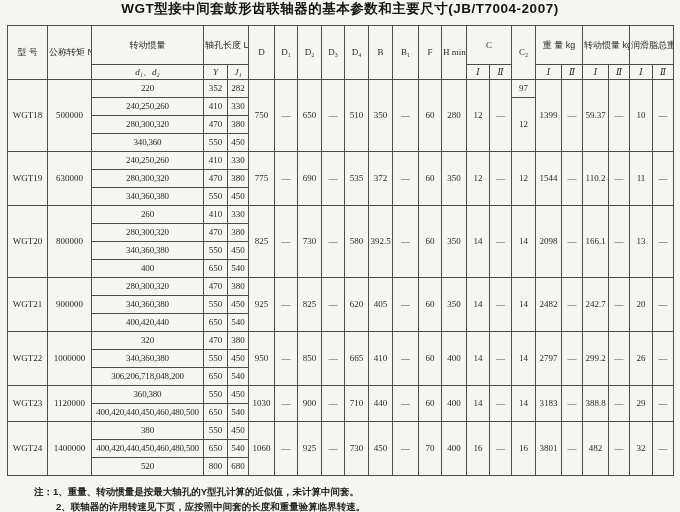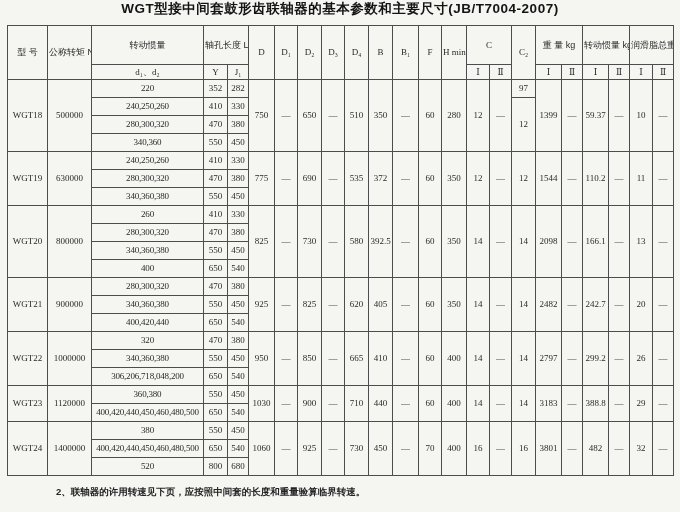--- a/index.html
+++ b/index.html
@@ -32,21 +32,21 @@
     vertical-align:middle;
     font-size:9px;
     line-height:1.15;
     padding:0 1px;
     height:17px;
     color:#2a2a2a;
     overflow:hidden;
     white-space:nowrap;
   }
   table.spec tr.hdr1 td{height:38px;}
-  table.spec tr.hdr2 td{height:14px;}
+  table.spec tr.hdr2 td{height:14px;font-style:italic;}
   td.cn{
     font-family:"Liberation Sans","DejaVu Sans",sans-serif;
     font-size:9.5px;
     white-space:pre-line;
     line-height:1.35;
   }
   td.bore{
     text-align:left;
     padding-left:6px;
     font-size:8.8px;
@@ -390,14 +390,15 @@
   </tr>
   <tr>
     <td class="bore">520</td>
     <td>800</td>
     <td>680</td>
   </tr>
 </tbody>
   </table>
 
 <div class="notes">
+  <div class="n1">注：1、重量、转动惯量是按最大轴孔的Y型孔计算的近似值，未计算中间套。</div>
   <div class="n2">2、联轴器的许用转速见下页，应按照中间套的长度和重量验算临界转速。</div>
 </div>
 
 </body></html>

